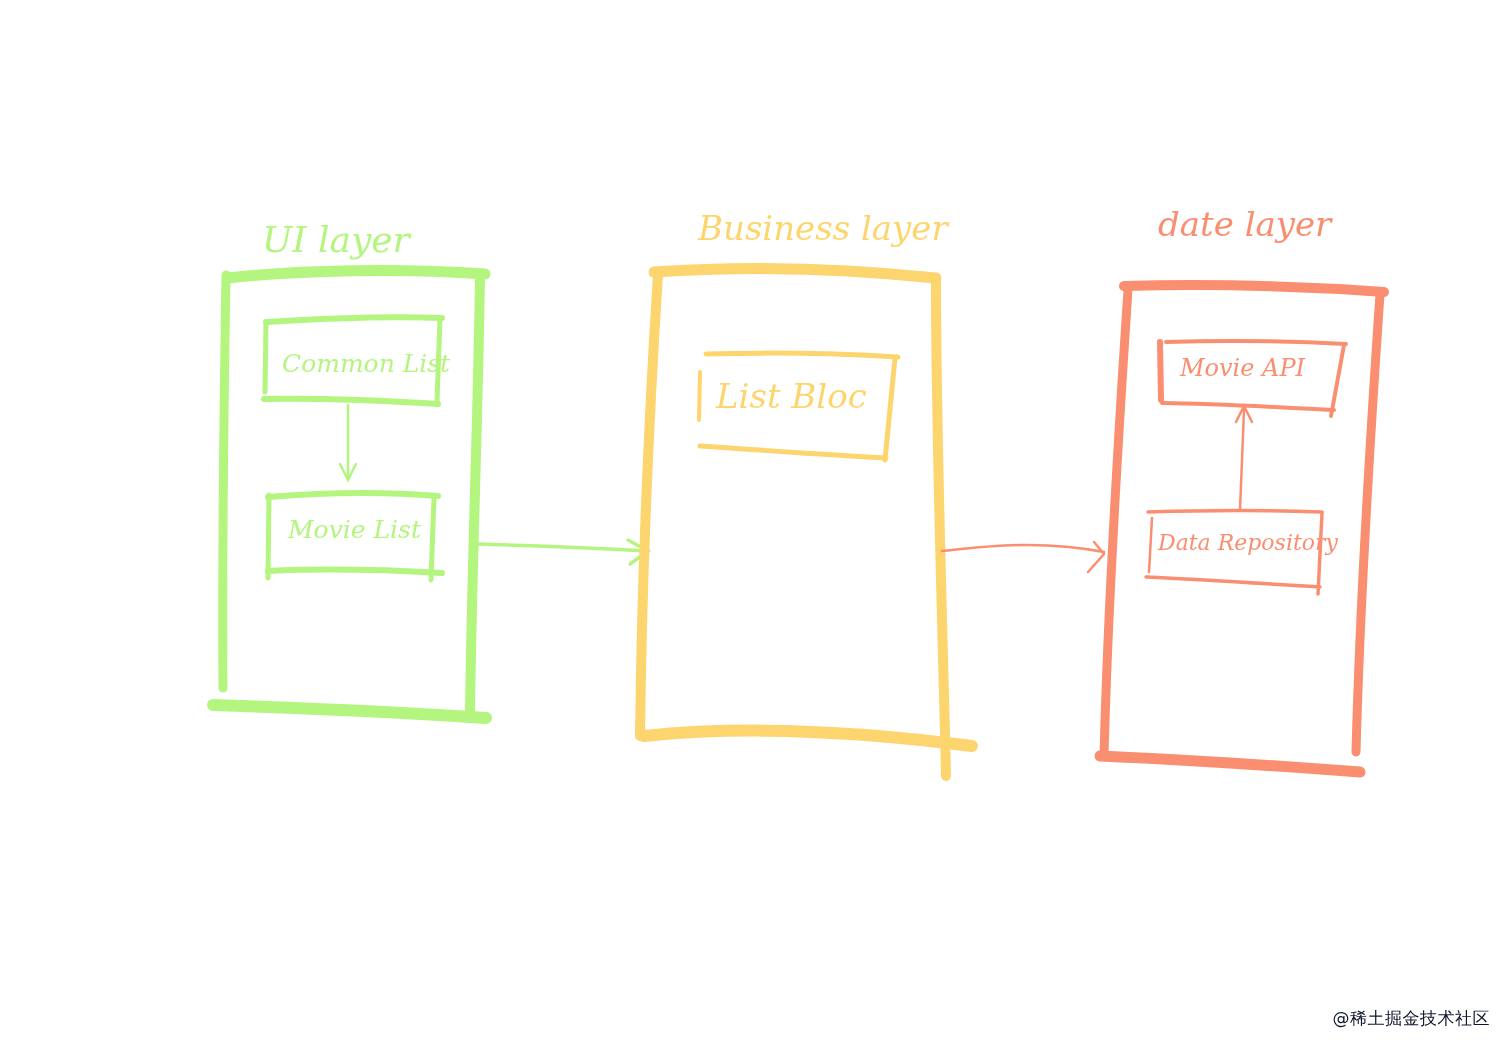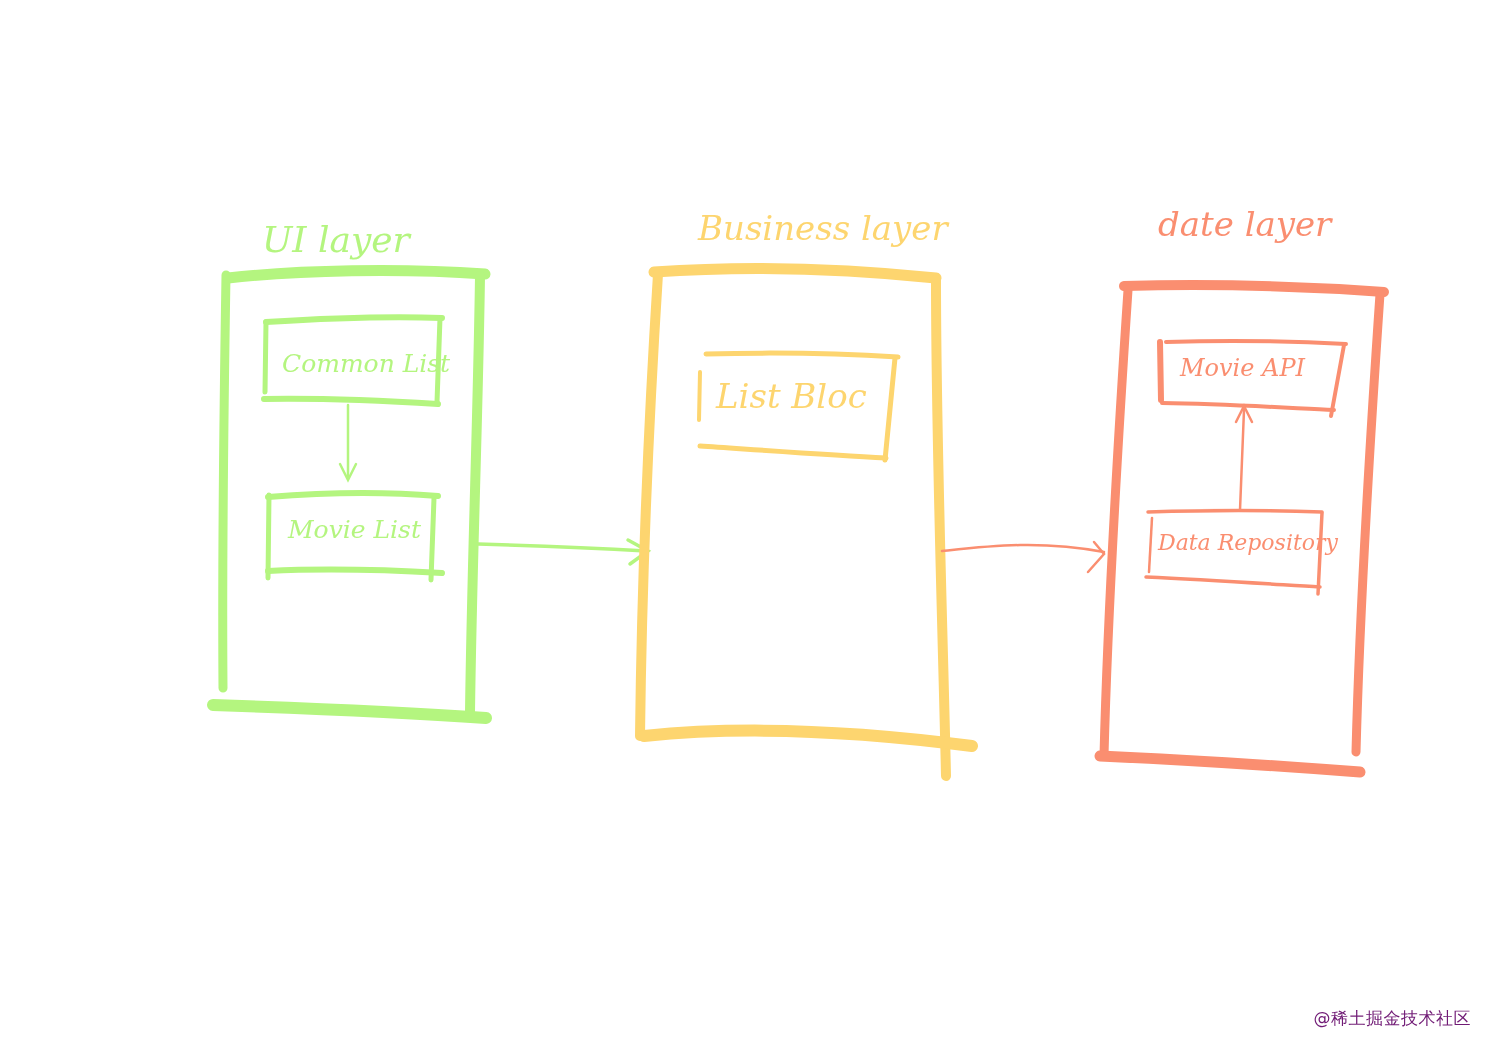--- a/index.html
+++ b/index.html
@@ -1,19 +1,19 @@
 <!DOCTYPE html>
 <html><head>
 <meta charset="utf-8">
 <style>
   html, body { margin: 0; padding: 0; background: #ffffff; }
   body { width: 1512px; height: 1056px; position: relative; overflow: hidden; font-family: "DejaVu Serif", serif; }
   svg.canvas { position: absolute; left: 0; top: 0; }
   .hand { font-family: "DejaVu Serif", serif; font-style: italic; }
-  .watermark { position: absolute; right: 41px; bottom: 26px; font-family: "DejaVu Sans", sans-serif; font-size: 17px; color: #701a75; letter-spacing: 0.5px; }
+  .watermark { position: absolute; right: 22px; bottom: 26px; font-family: "DejaVu Sans", sans-serif; font-size: 17px; color: #0f172a; letter-spacing: 0.5px; }
 </style>
 </head>
 <body>
 
 <svg class="canvas" width="1512" height="1056" viewBox="0 0 1512 1056" xmlns="http://www.w3.org/2000/svg">
 
   <g>
     <text class="hand" x="262" y="252" font-size="36" fill="#b4f57f">UI layer</text>
 
     <g fill="none" stroke="#b4f57f" stroke-linecap="round" stroke-linejoin="round">

